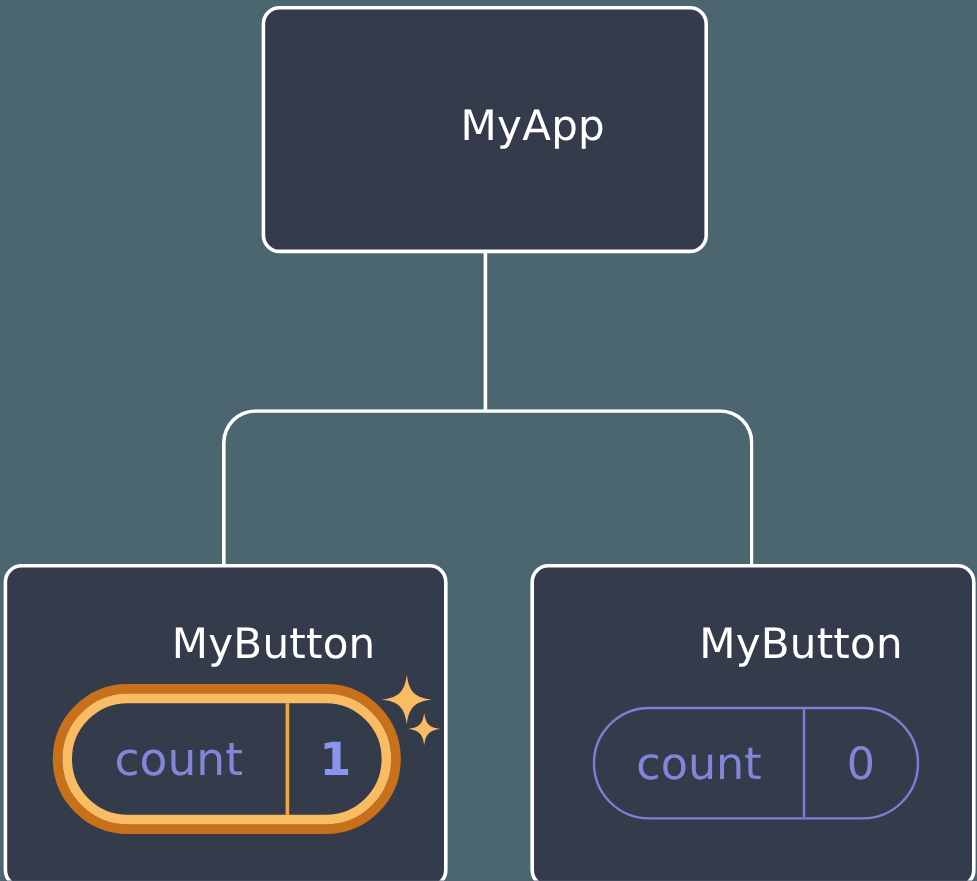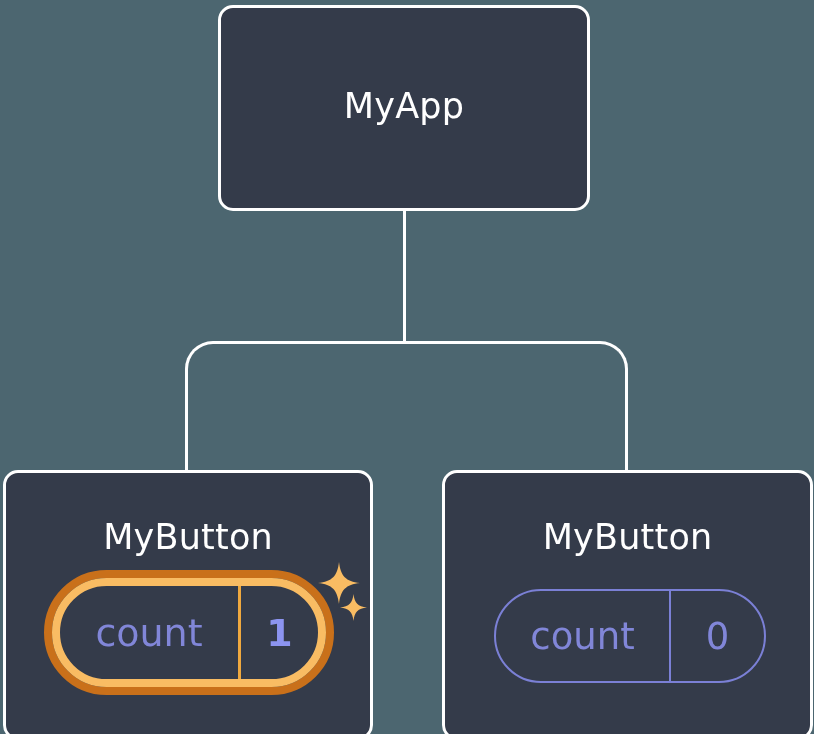--- a/index.html
+++ b/index.html
@@ -28,20 +28,21 @@
 
   .node-title {
     position: absolute;
     left: 0;
     width: 100%;
     text-align: center;
     color: #ffffff;
     font-size: 35px;
     letter-spacing: 0.2px;
     white-space: nowrap;
+    padding-left: 40px;
   }
 
   
   .conn {
     position: absolute;
     background: #ffffff;
   }
   .conn-elbow {
     position: absolute;
     box-sizing: border-box;

